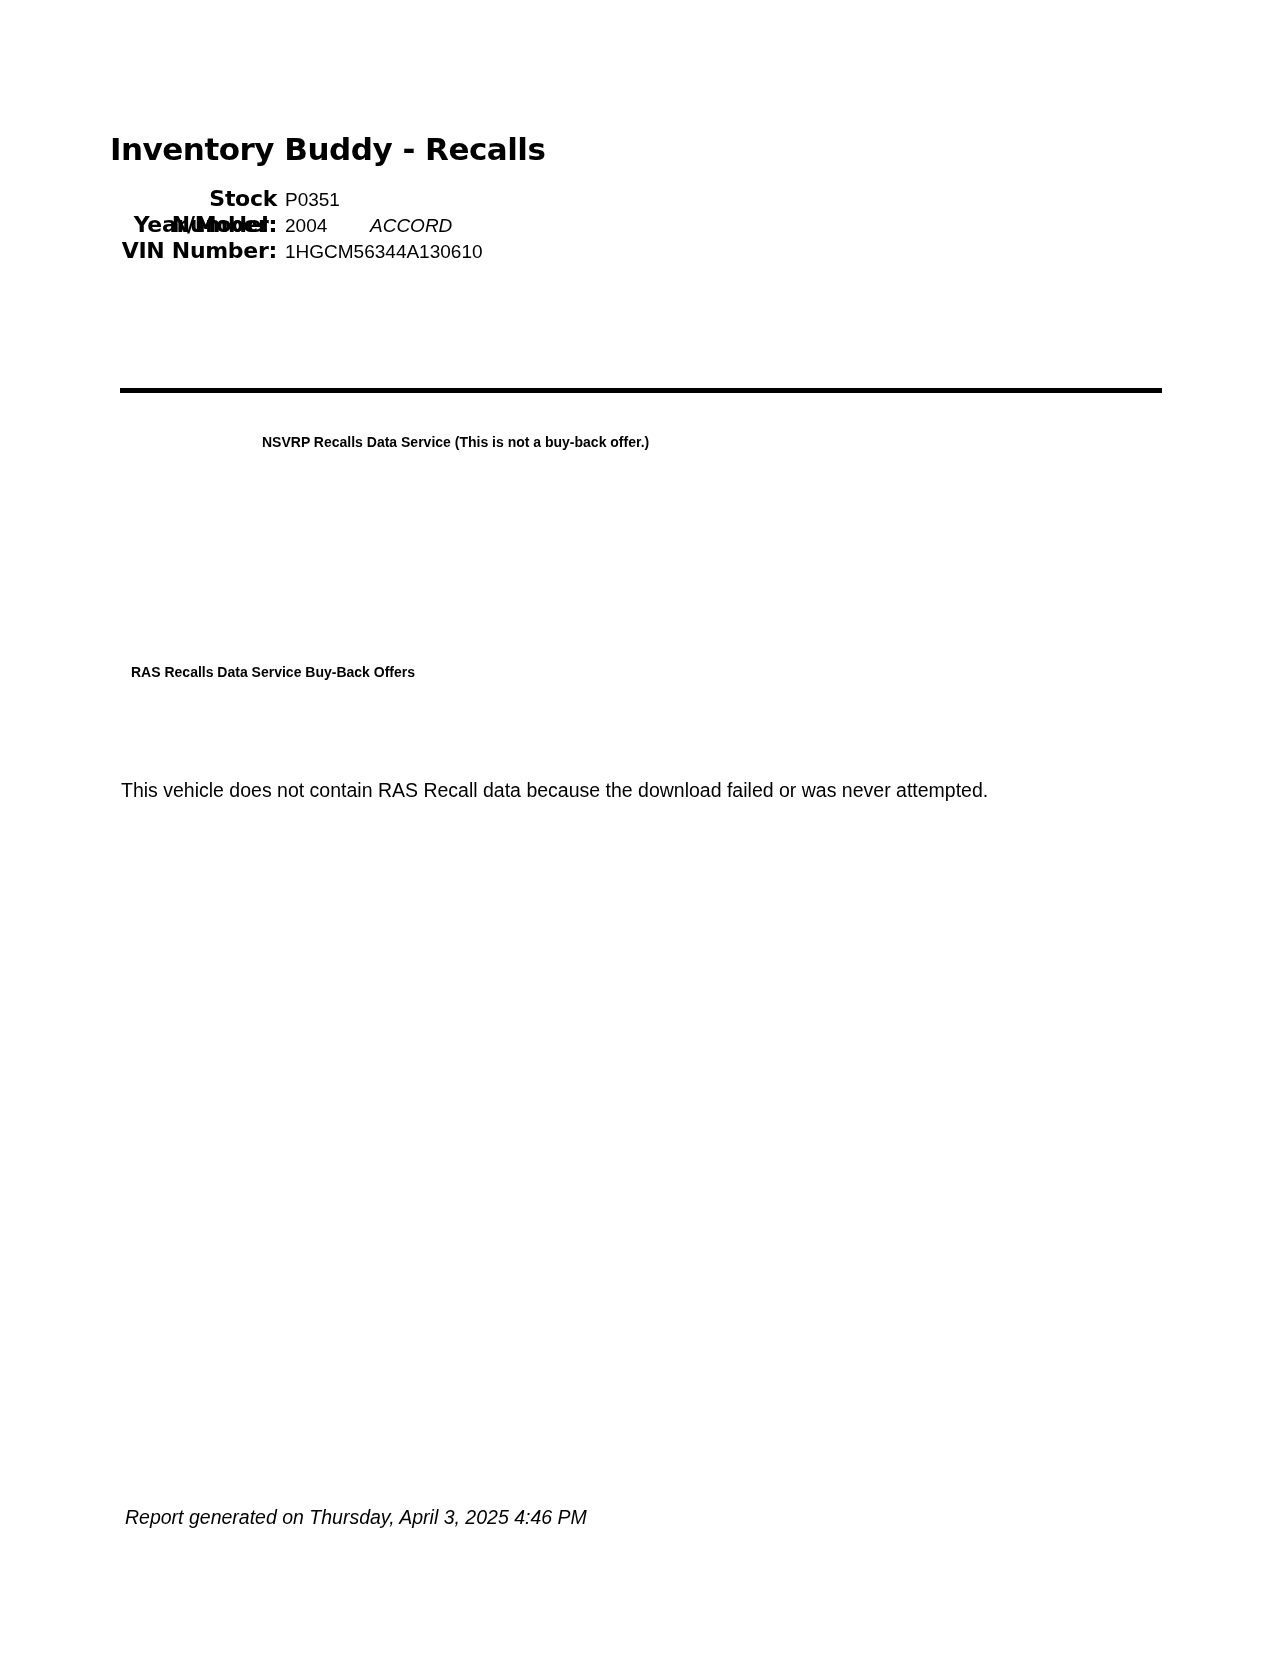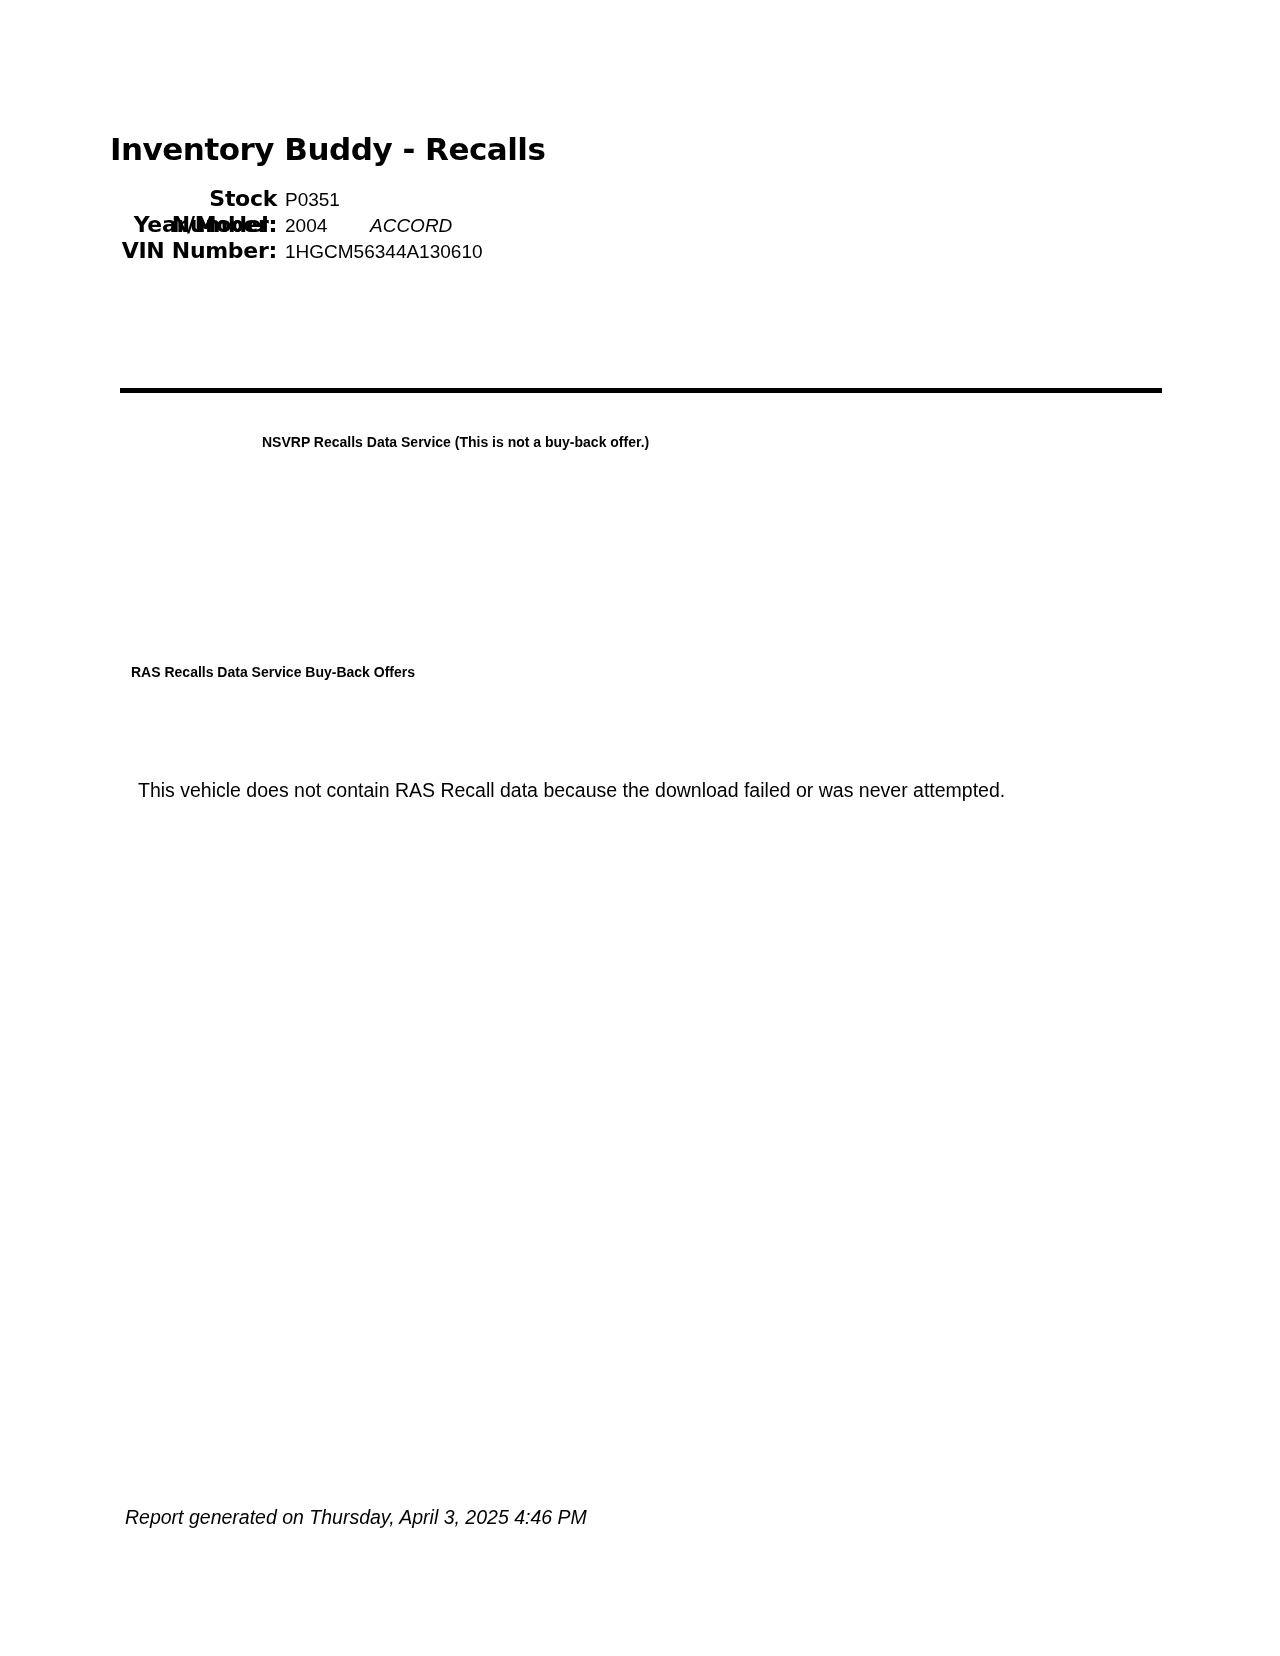--- a/index.html
+++ b/index.html
@@ -83,21 +83,21 @@
     white-space: nowrap;
   }
   .sec-body {
     position: absolute;
     font-size: 19.5px;
     white-space: nowrap;
   }
   .nsvrp-heading { left: 262px; top: 434px; }
   .nsvrp-body    { left: 124px; top: 558px; }
   .ras-heading   { left: 131px; top: 664px; }
-  .ras-body      { left: 138px; top: 779px; }
+  .ras-body      { left: 121px; top: 779px; }
 
   
   .disclaimer {
     position: absolute;
     left: 125px;
     top: 1443px;
     font-style: italic;
     font-size: 19.5px;
     line-height: 23.5px;
     white-space: nowrap;

